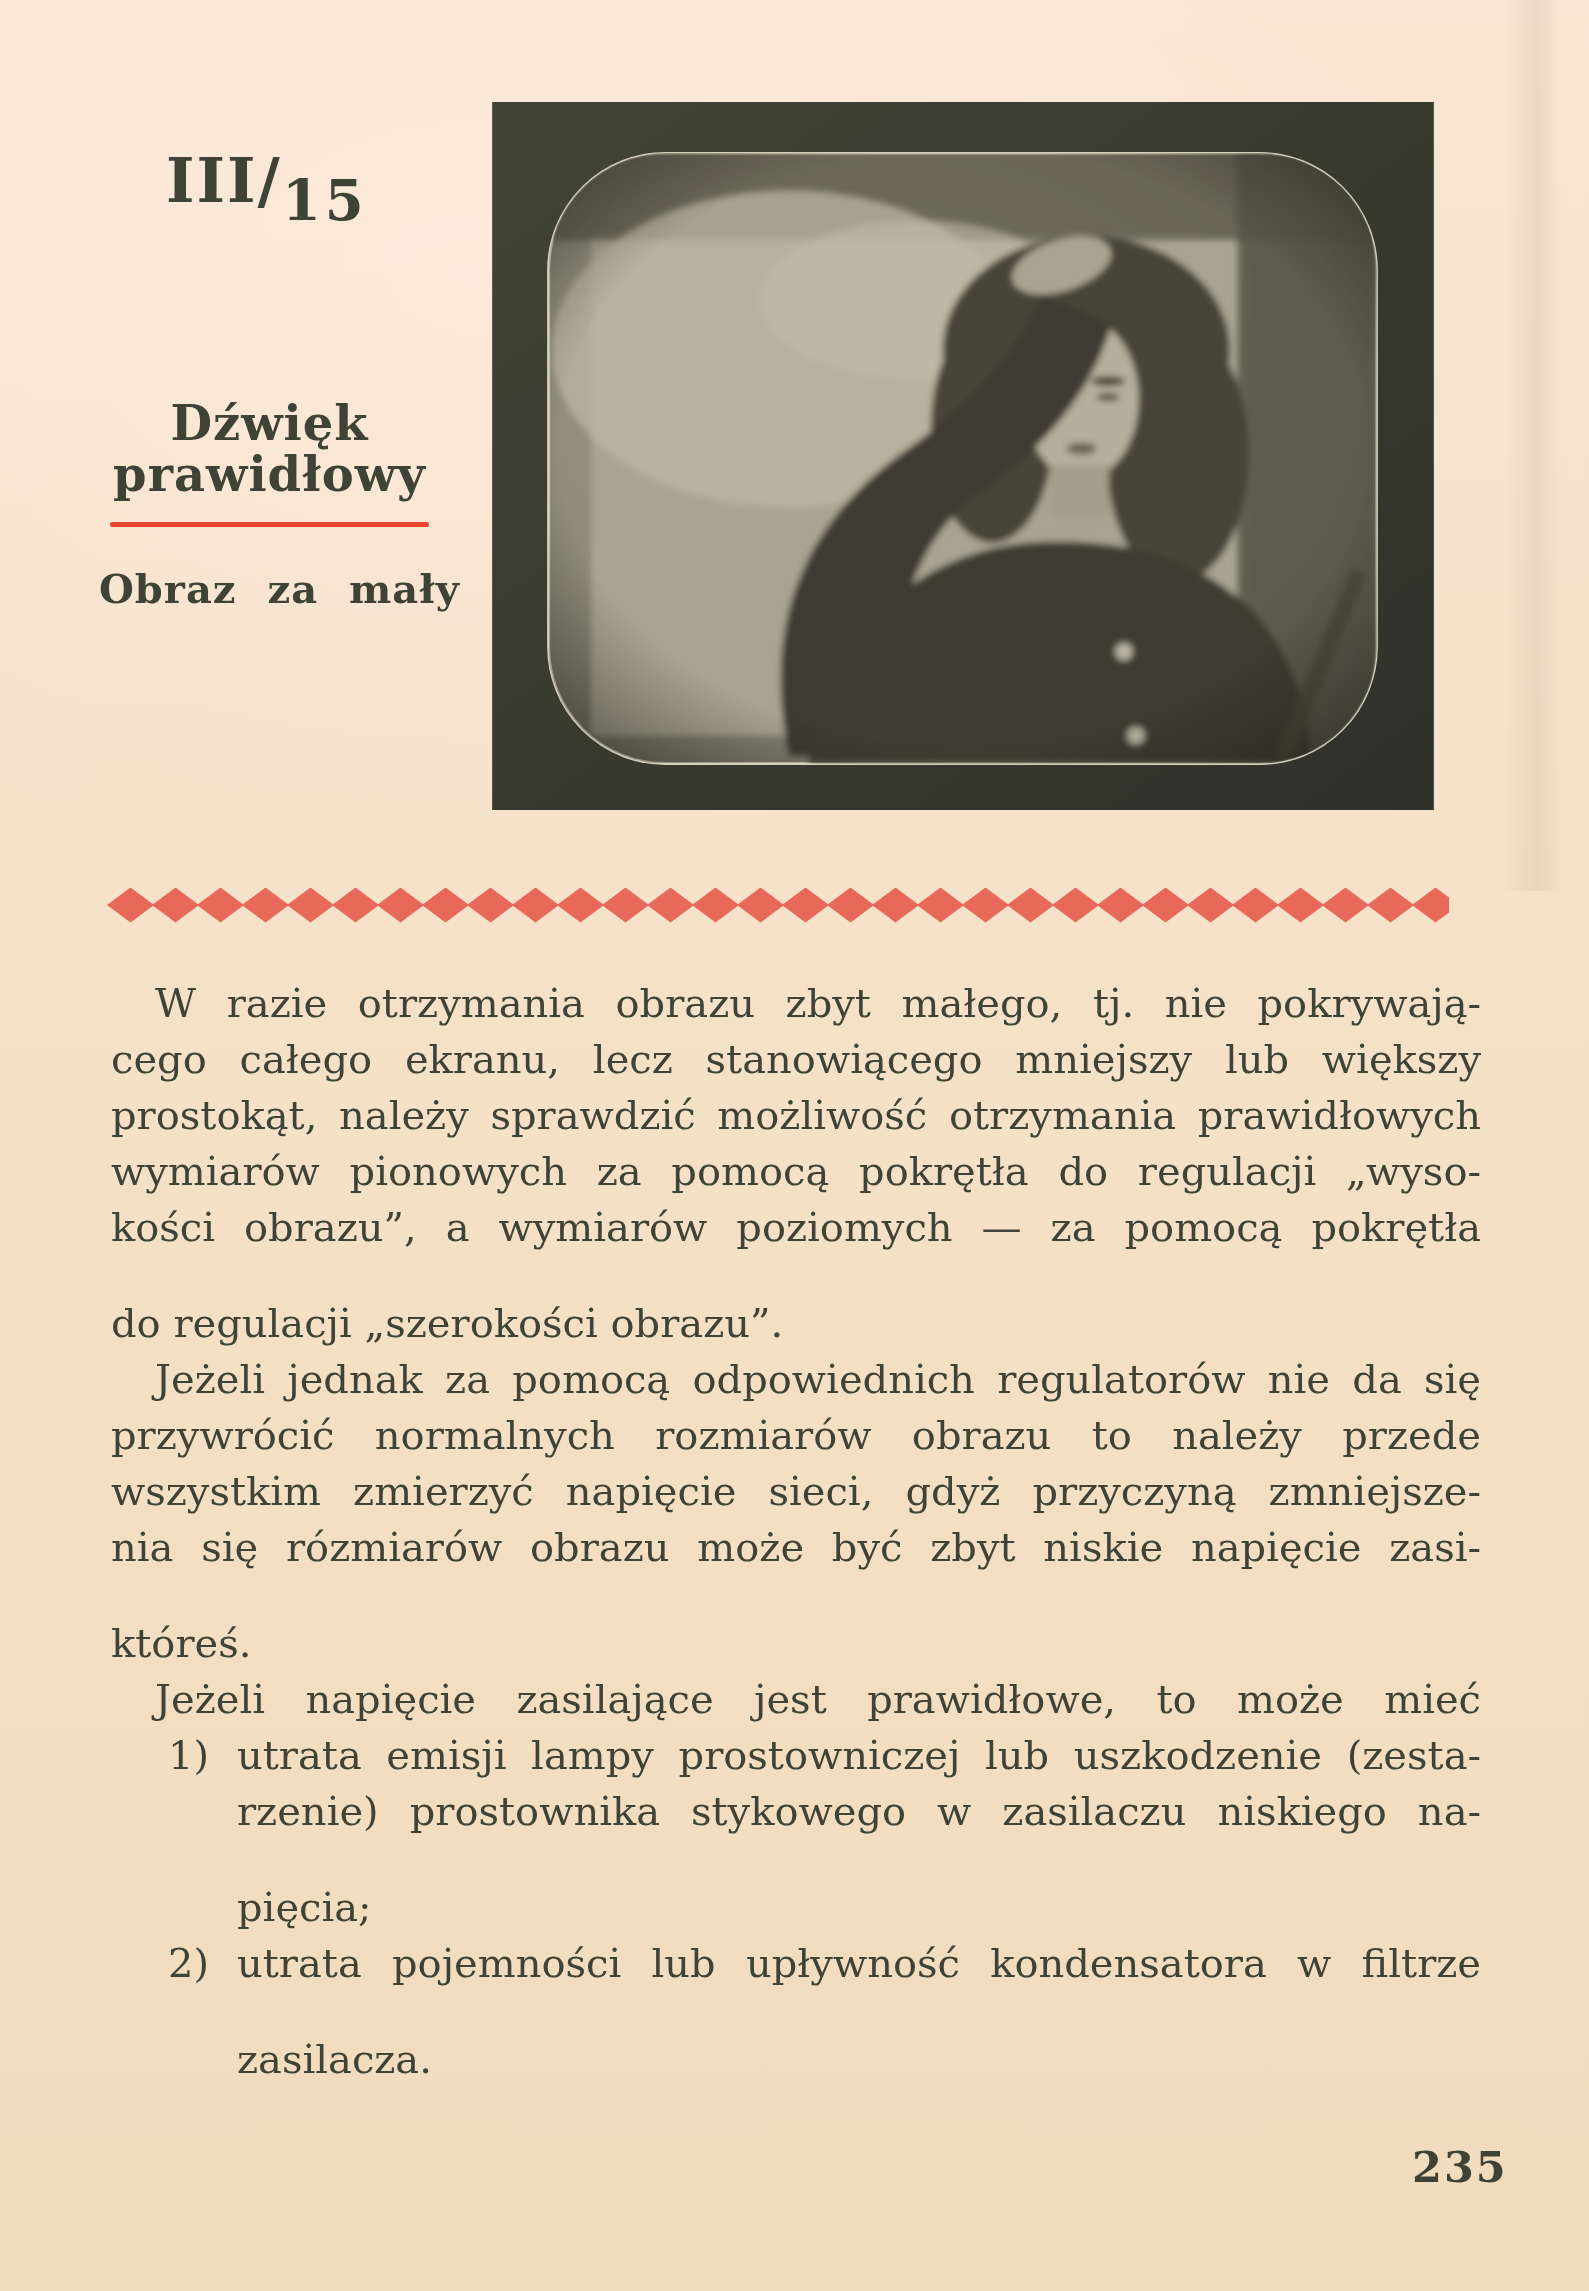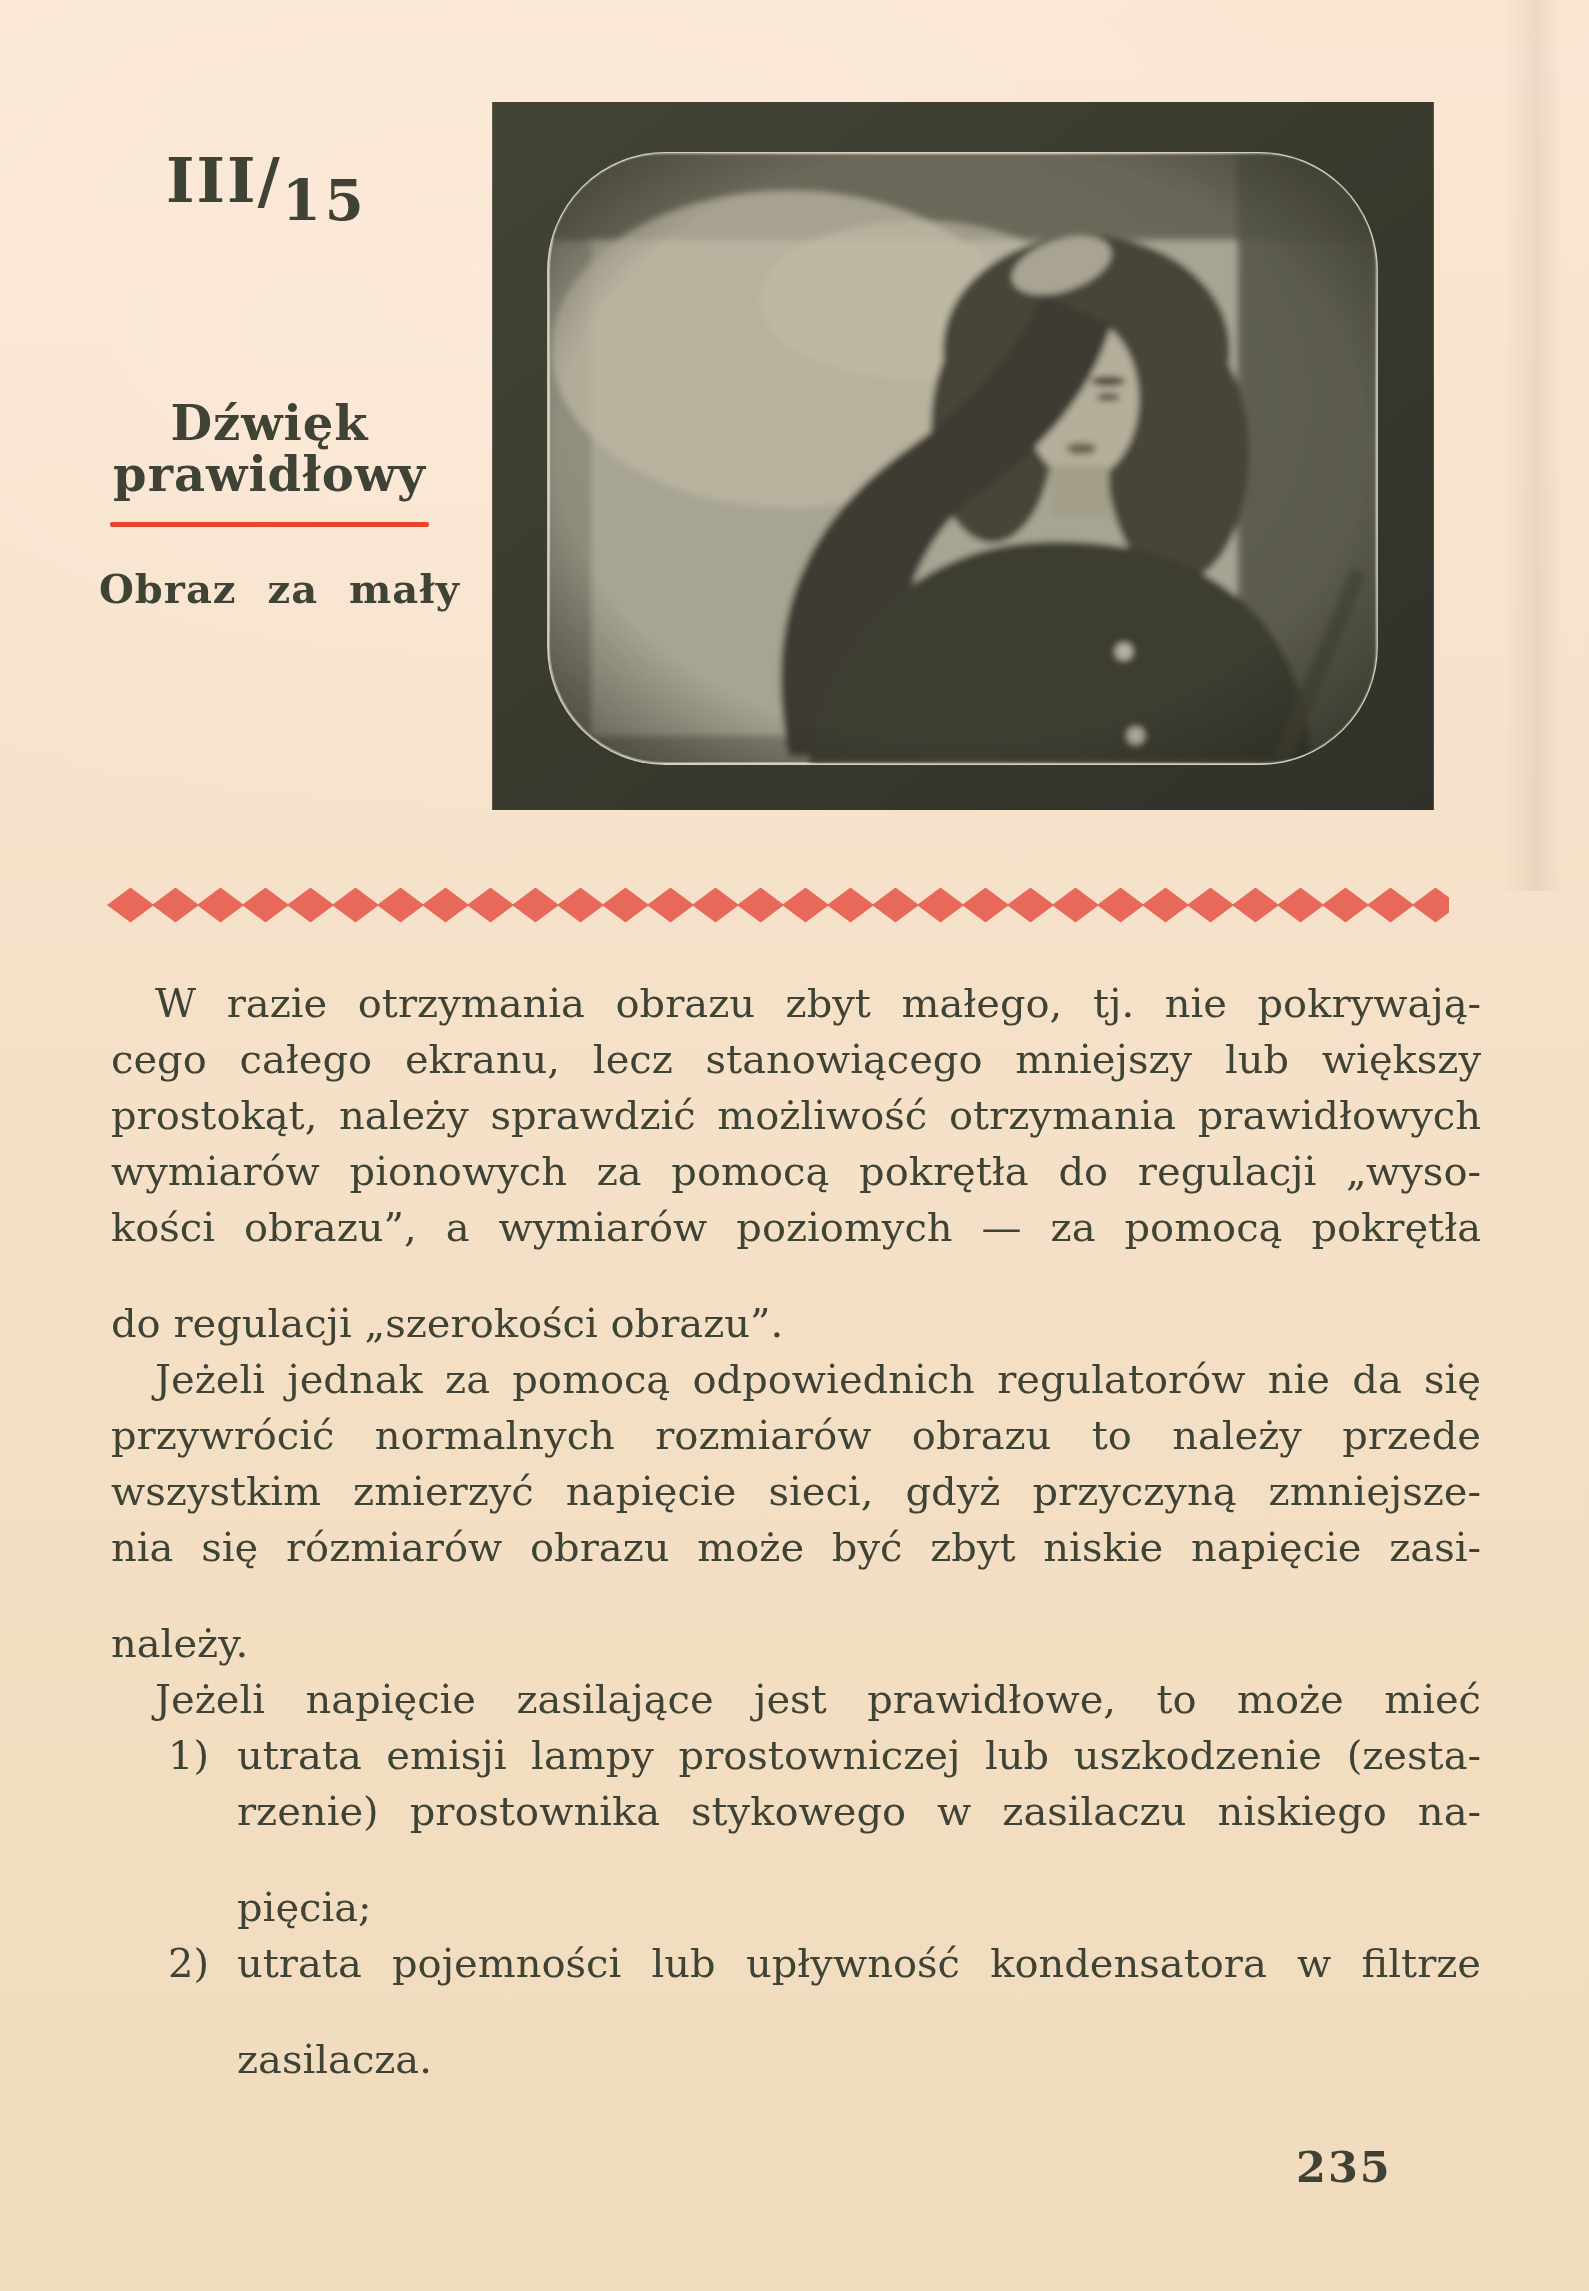--- a/index.html
+++ b/index.html
@@ -131,21 +131,21 @@
   .list-item { display: flex; padding-left: 57px; }
   .list-item .marker {
     flex: 0 0 69px;
     height: 56px;
   }
   .list-item .item-lines { flex: 1 1 auto; min-width: 0; }
 
   
   .page-number {
     position: absolute;
-    left: 1296px; top: 2142px;
+    left: 1412px; top: 2142px;
     font-size: 43px;
     font-weight: 700;
     letter-spacing: 2px;
     color: var(--ink);
   }
 </style>
 </head>
 <body>
 
 <div class="page">
@@ -275,21 +275,21 @@
       <div class="line">wymiarów pionowych za pomocą pokrętła do regulacji „wyso-</div>
       <div class="line">kości obrazu”, a wymiarów poziomych — za pomocą pokrętła</div>
       <div class="line last">do regulacji „szerokości obrazu”.</div>
     </div>
 
     <div class="paragraph">
       <div class="line indent">Jeżeli jednak za pomocą odpowiednich regulatorów nie da się</div>
       <div class="line">przywrócić normalnych rozmiarów obrazu to należy przede</div>
       <div class="line">wszystkim zmierzyć napięcie sieci, gdyż przyczyną zmniejsze-</div>
       <div class="line">nia się rózmiarów obrazu może być zbyt niskie napięcie zasi-</div>
-      <div class="line last">należy.</div>
+      <div class="line last">któreś.</div>
     </div>
 
     <div class="paragraph">
       <div class="line indent">Jeżeli napięcie zasilające jest prawidłowe, to może mieć</div>
     </div>
 
     <div class="list-item">
       <div class="marker">1)</div>
       <div class="item-lines">
         <div class="line">utrata emisji lampy prostowniczej lub uszkodzenie (zesta-</div>

